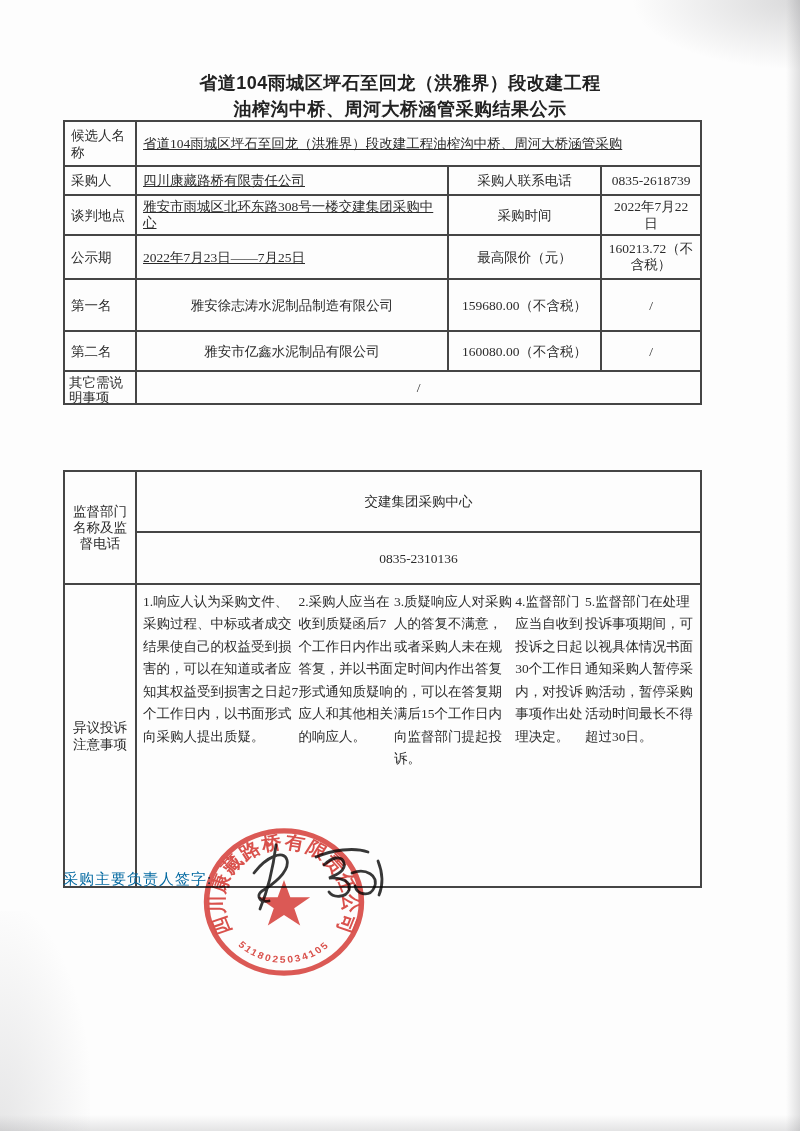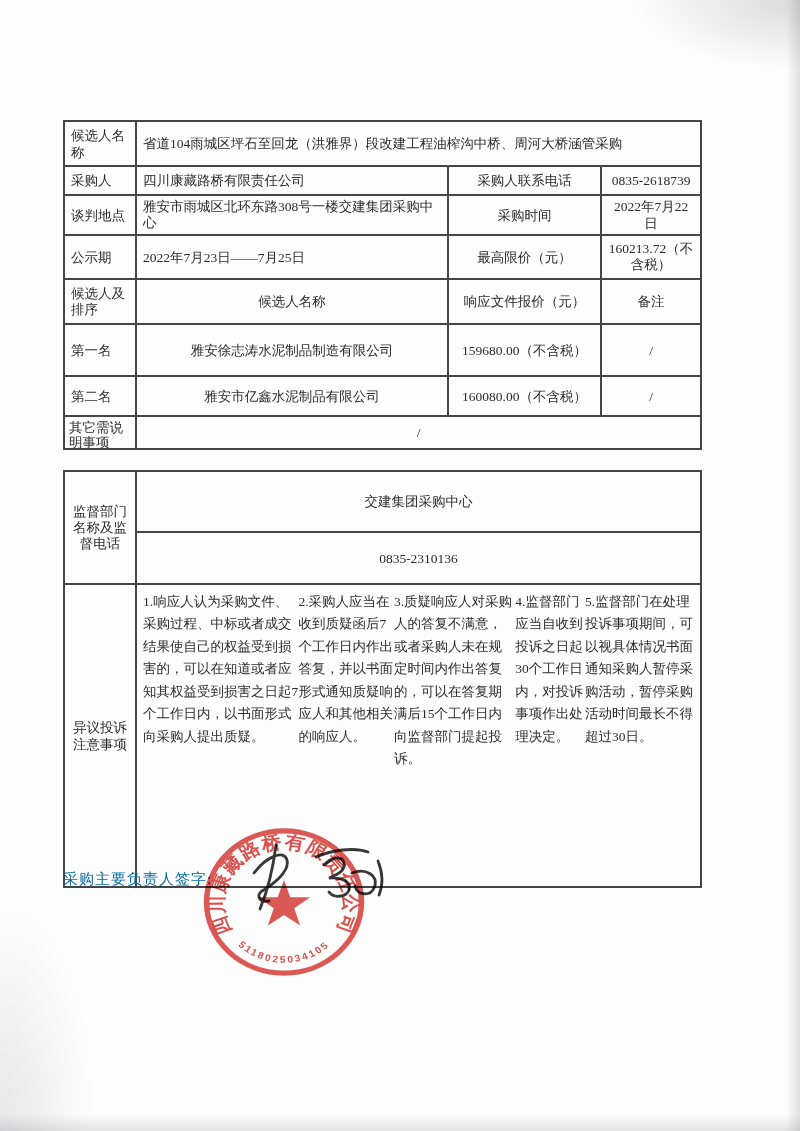--- a/index.html
+++ b/index.html
@@ -28,21 +28,21 @@
 
   table.grid{border-collapse:collapse;table-layout:fixed;position:absolute;left:63px;}
   table.grid td{
     border:2px solid #454545;
     font-size:13.5px;line-height:17px;
     padding:2px 6px;vertical-align:middle;
     overflow:hidden;
   }
   td.lbl{padding:2px 4px;text-align:left;}
   td.ctr{text-align:center;}
-  td.lft{text-align:left;}
+  td.lft{text-align:left;text-decoration:underline;}
 
   #tbl-main{top:120px;width:637px;}
   #tbl-super{top:470px;width:637px;}
 
   .clip-cell{height:28px;overflow:hidden;line-height:15px;padding-top:3px;}
 
   .objection-cell{padding:6px 10px;}
   .objection-inner{
     display:flex;flex-direction:row;justify-content:center;
     height:100%;min-height:290px;
@@ -66,20 +66,24 @@
 </head>
 <body>
 
 <div class="sheet">
 
   <div class="shade-top-right"></div>
   <div class="shade-right"></div>
   <div class="shade-bottom"></div>
   <div class="shade-bottom-left"></div>
 
+  <div class="doc-title">
+    <div>省道104雨城区坪石至回龙（洪雅界）段改建工程</div>
+    <div>油榨沟中桥、周河大桥涵管采购结果公示</div>
+  </div>
 
   <table class="grid" id="tbl-main">
     <colgroup>
       <col style="width:72px">
         <col style="width:312px">
         <col style="width:153px">
         <col style="width:100px">
     </colgroup>
     <tbody>
         <tr style="height:45px">
@@ -96,26 +100,20 @@
       <td class="lbl">谈判地点</td>
       <td class="lft" style="line-height:16px">雅安市雨城区北环东路308号一楼交建集团采购中心</td>
       <td class="ctr">采购时间</td>
       <td class="ctr">2022年7月22日</td>
     </tr>
     <tr style="height:44px">
       <td class="lbl">公示期</td>
       <td class="lft">2022年7月23日——7月25日</td>
       <td class="ctr">最高限价（元）</td>
       <td class="ctr" style="line-height:16px">160213.72（不含税）</td>
-    </tr>
-    <tr style="height:45px">
-      <td class="lbl" style="line-height:16px">候选人及排序</td>
-      <td class="ctr">候选人名称</td>
-      <td class="ctr">响应文件报价（元）</td>
-      <td class="ctr">备注</td>
     </tr>
     <tr style="height:52px">
       <td class="lbl">第一名</td>
       <td class="ctr">雅安徐志涛水泥制品制造有限公司</td>
       <td class="ctr">159680.00（不含税）</td>
       <td class="ctr">/</td>
     </tr>
     <tr style="height:40px">
       <td class="lbl">第二名</td>
       <td class="ctr">雅安市亿鑫水泥制品有限公司</td>

